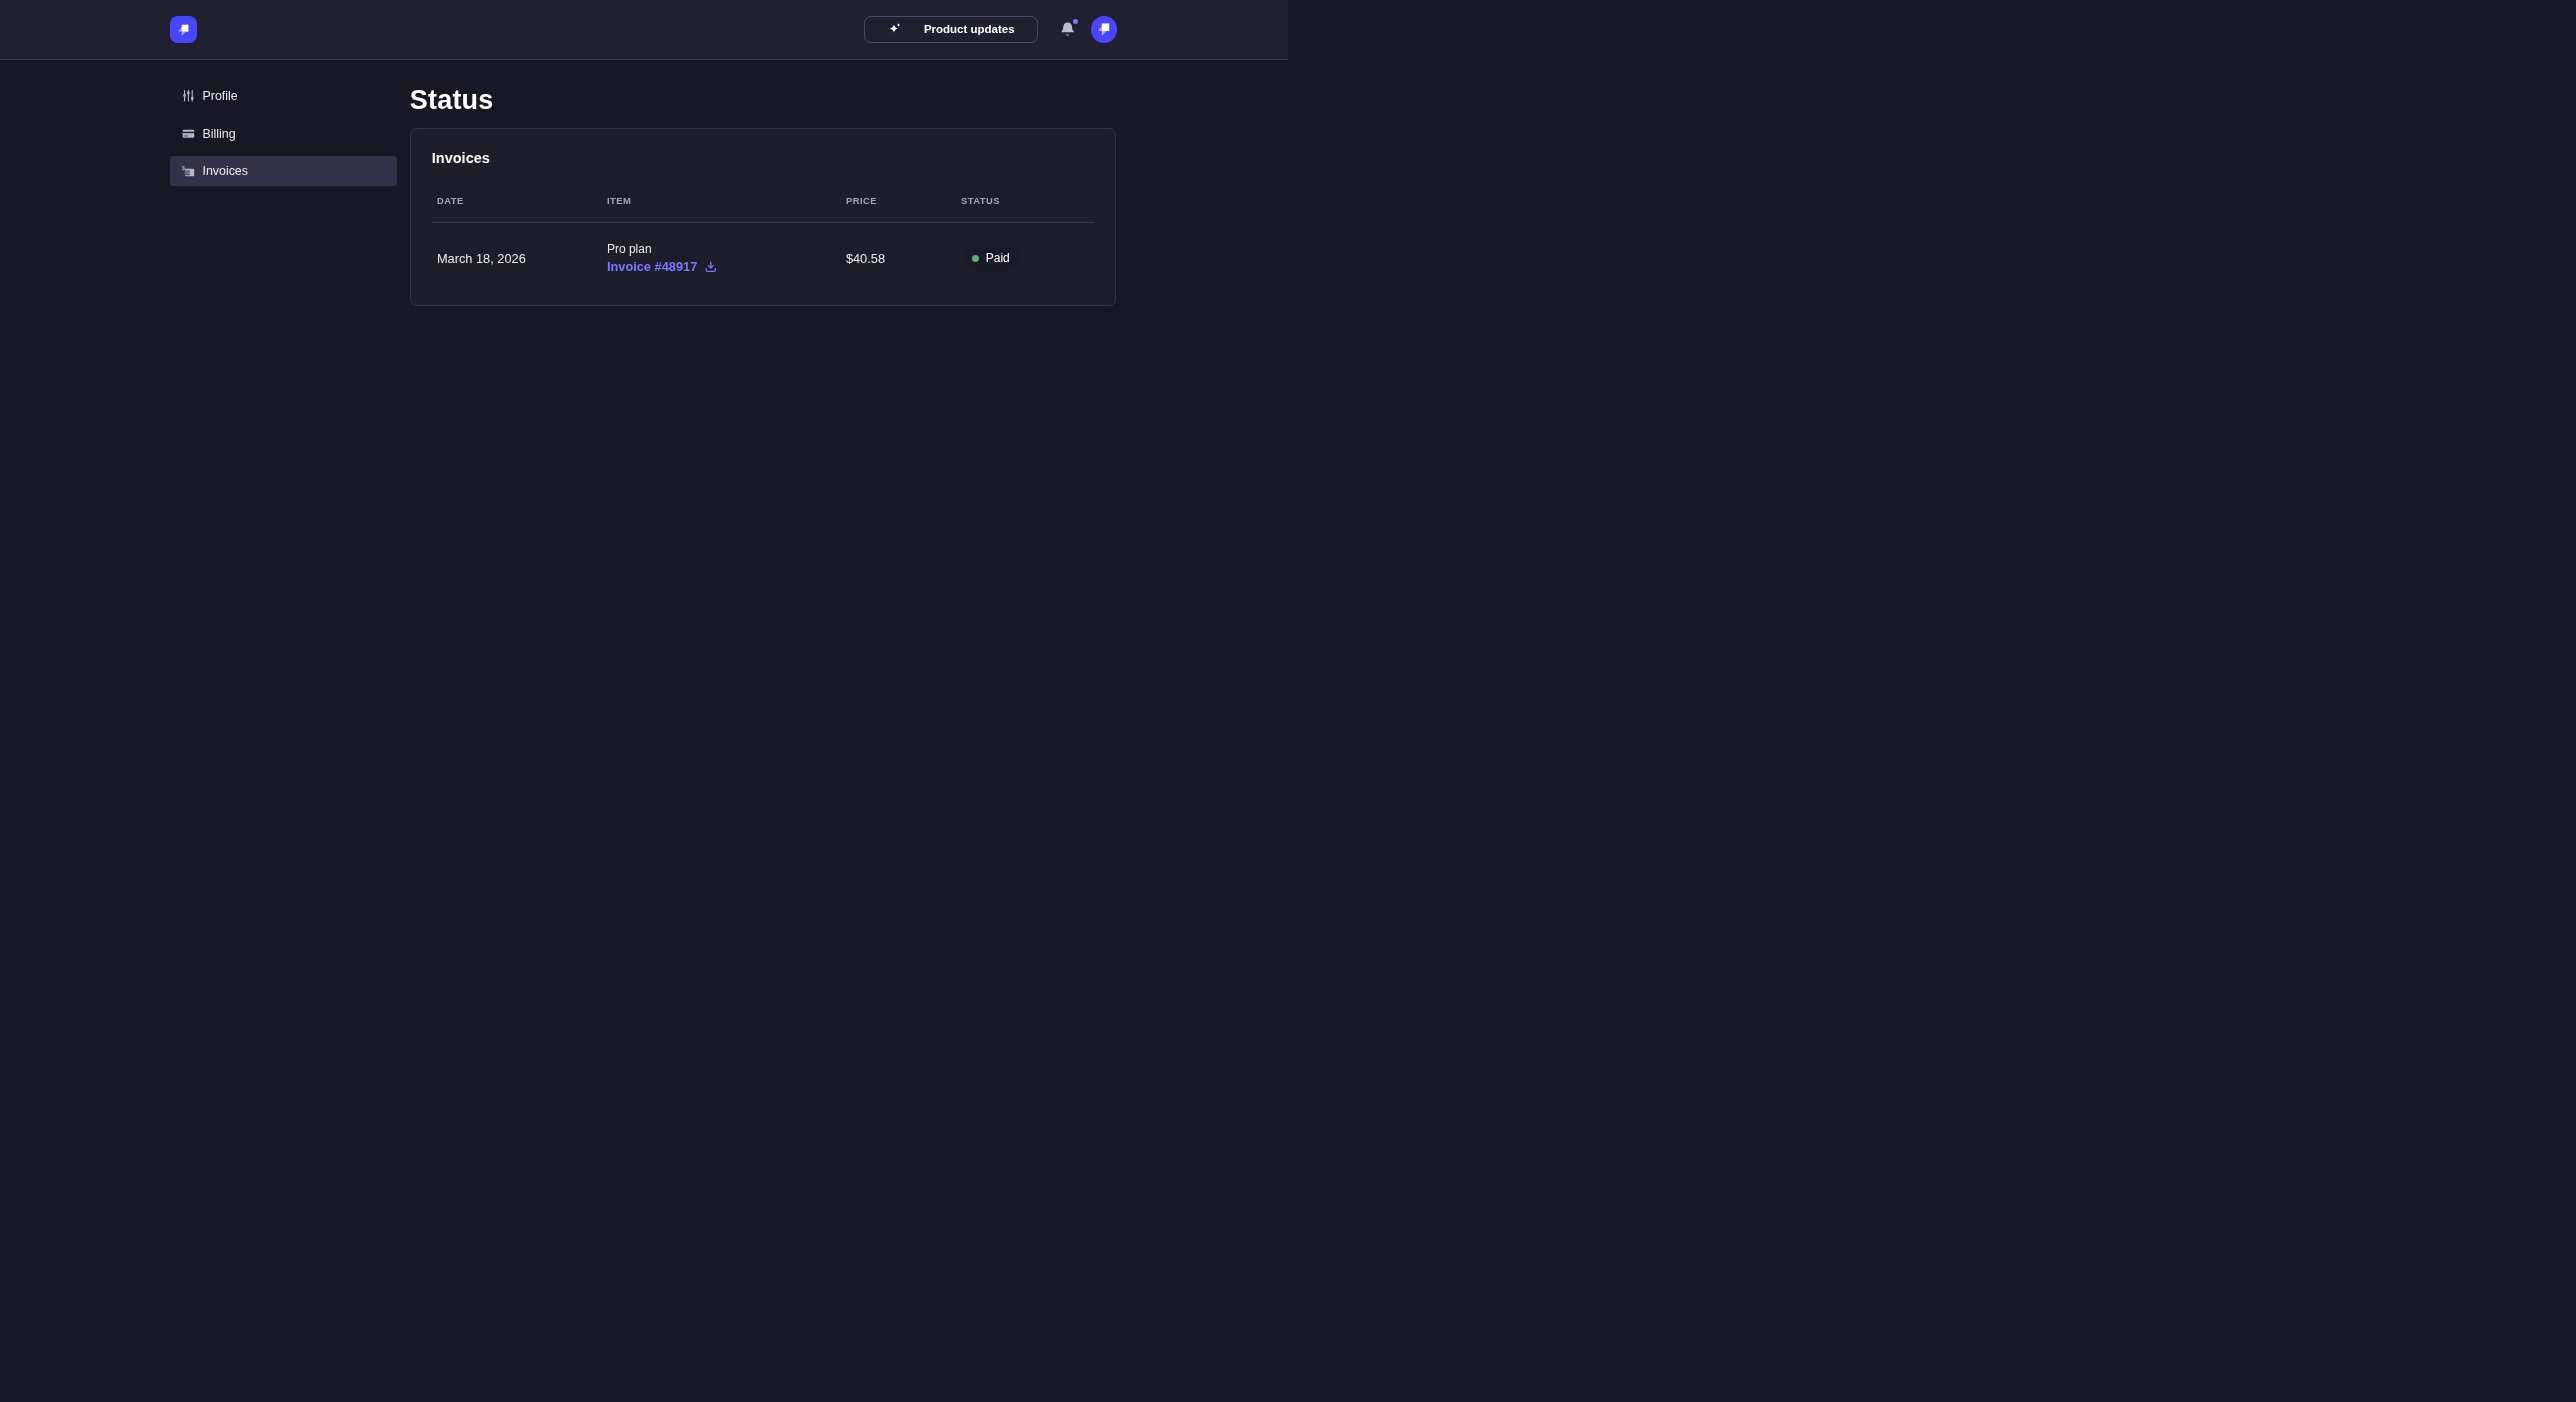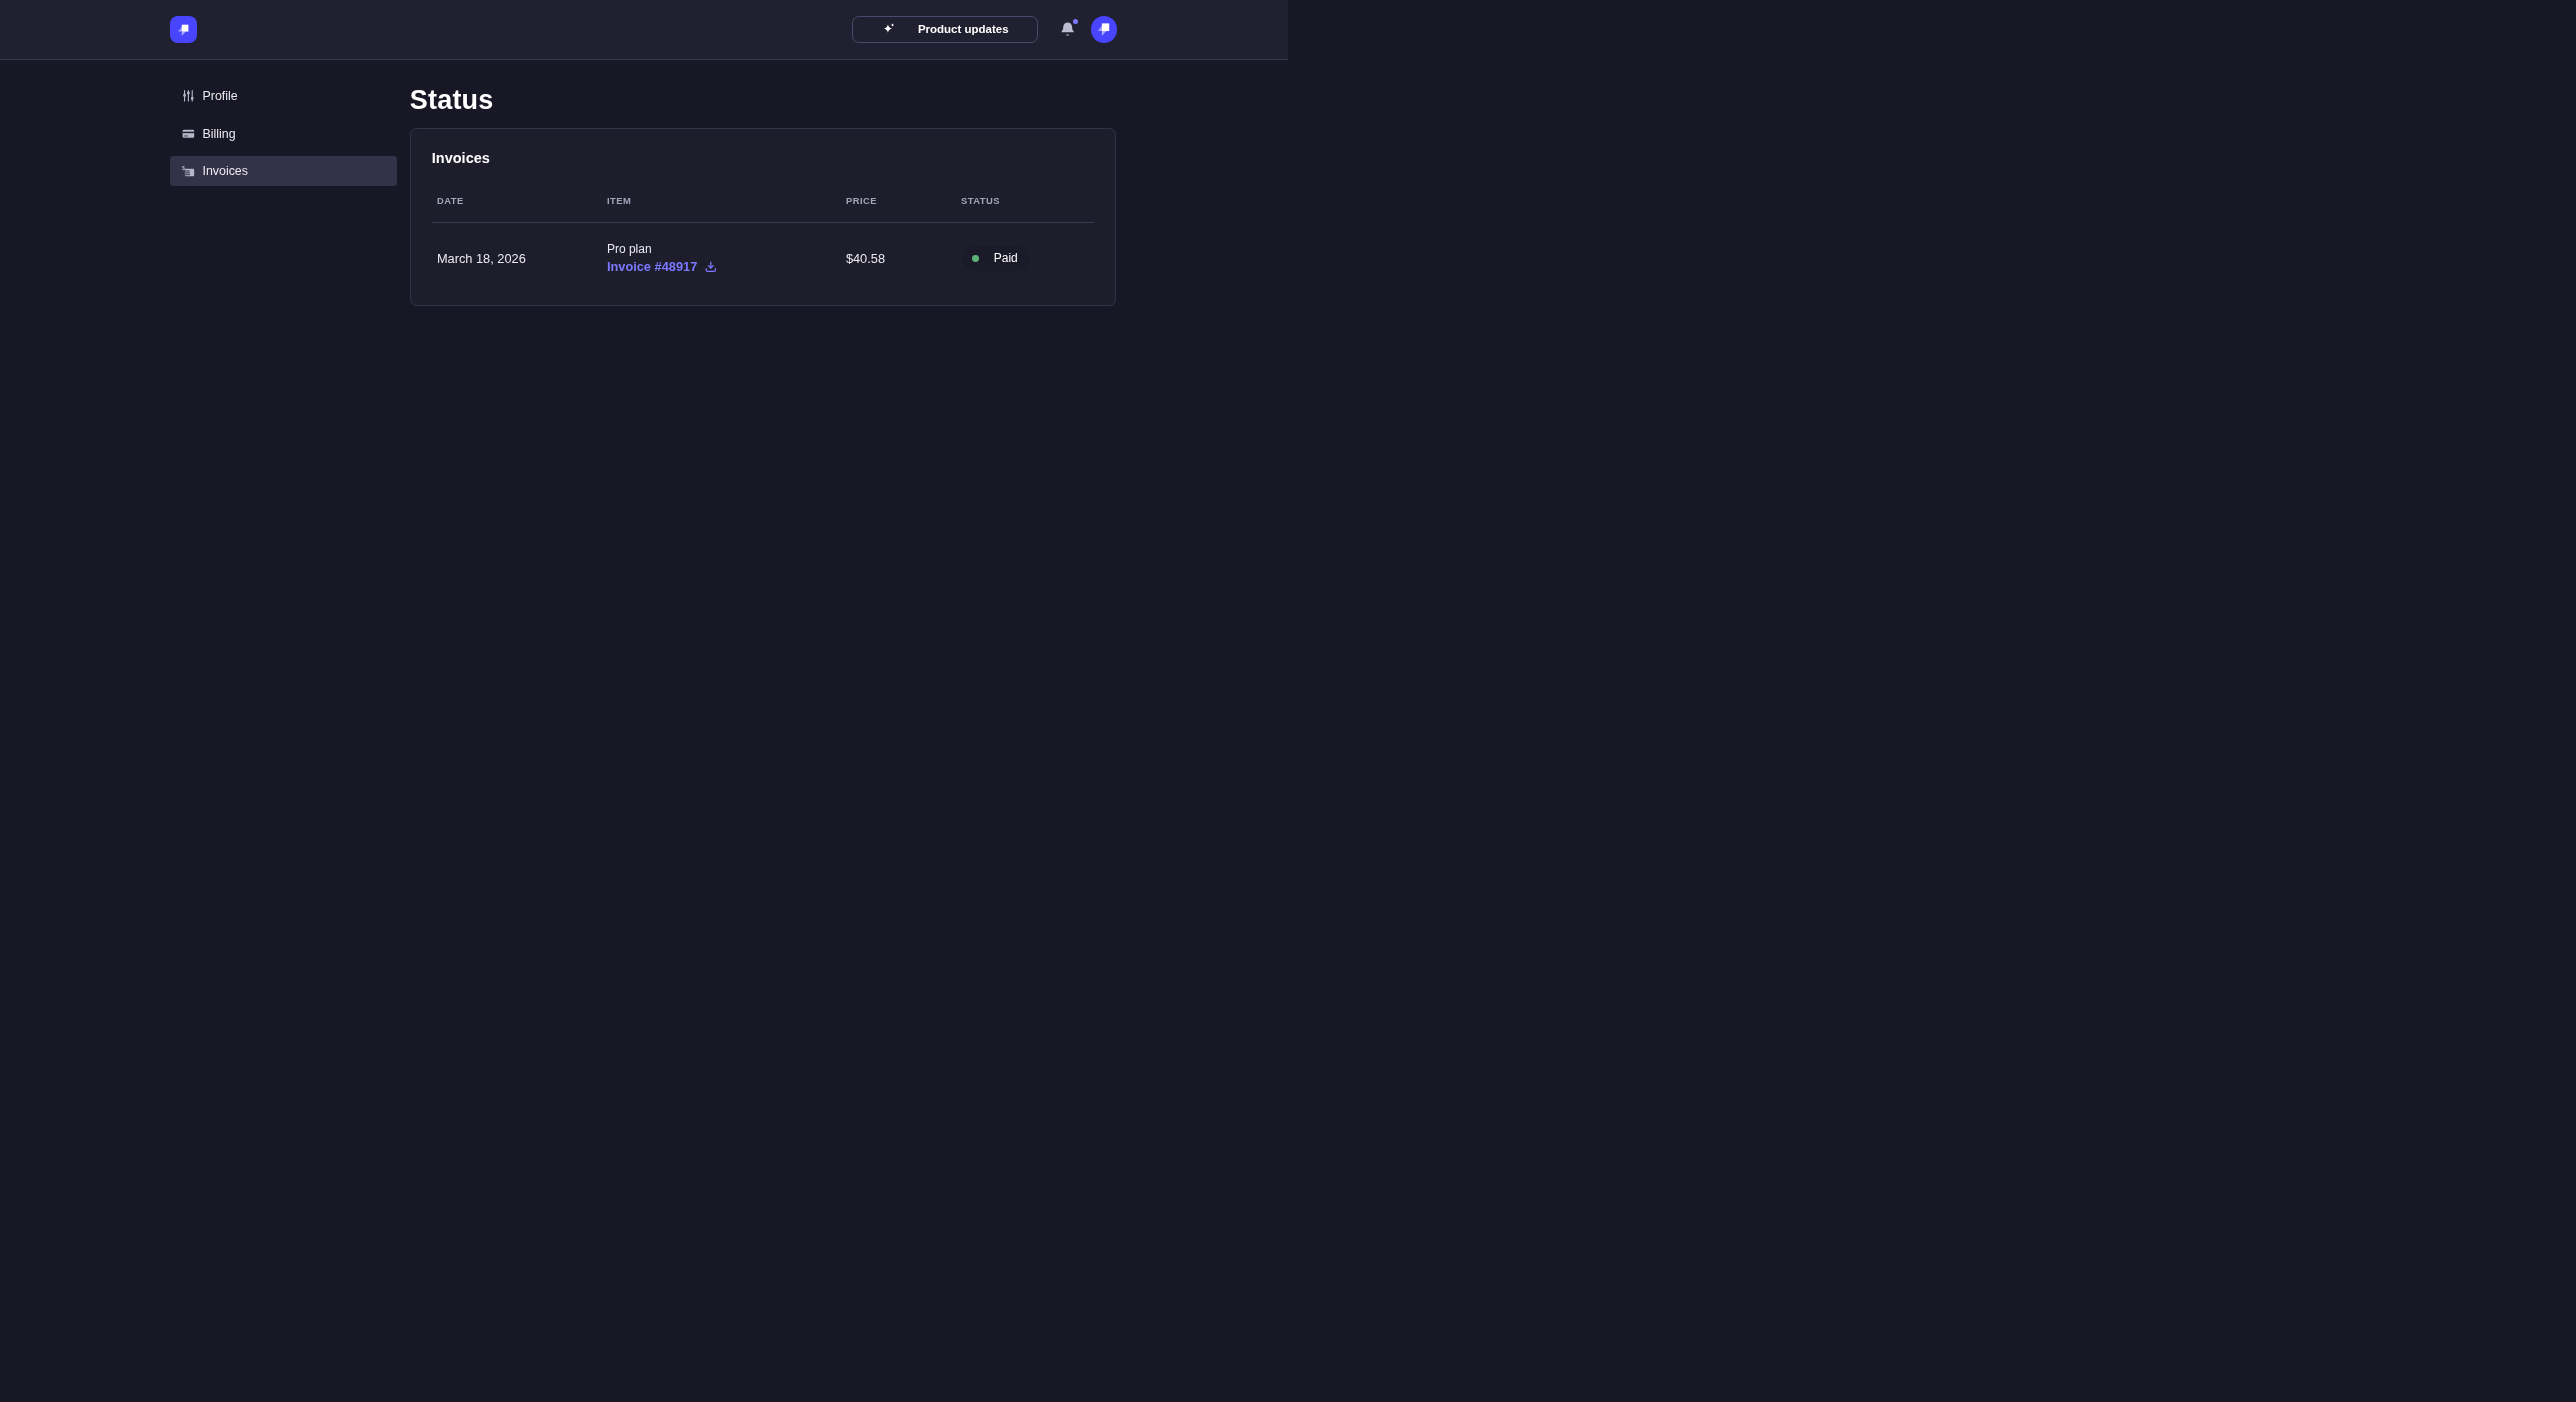--- a/index.html
+++ b/index.html
@@ -23,21 +23,21 @@
   .logo-box {
     width: 27px; height: 27px;
     background: #4945ff;
     border-radius: 7.7px;
     display: flex; align-items: center; justify-content: center;
     cursor: pointer;
   }
   .topbar-right { margin-left: auto; display: flex; align-items: center; }
   .btn-updates {
     display: inline-flex; align-items: center; gap: 22px;
-    height: 26.4px; padding: 0 28px;
+    height: 26.4px; padding: 0 22px;
     background: transparent;
     border: 0.9px solid #4a4a6a;
     border-radius: 6.8px;
     color: #ffffff;
     font-family: inherit;
     font-size: 11.5px; font-weight: 700;
     cursor: pointer;
   }
   .bell-wrap {
     position: relative;
@@ -112,21 +112,21 @@
   .item-plan { font-size: 12px; color: #eaeaef; line-height: 13.6px; margin-bottom: 3.4px; }
   .invoice-line { display: flex; align-items: center; line-height: 13.6px; }
   .invoice-link {
     font-size: 12.8px; font-weight: 700;
     color: #7b79ff; text-decoration: none;
     cursor: pointer;
   }
   .dl-icon { margin-left: 6.8px; cursor: pointer; display: inline-flex; }
 
   .badge {
-    display: inline-flex; align-items: center; gap: 15px;
+    display: inline-flex; align-items: center; gap: 7px;
     height: 25px; padding: 0 11px 0 9.4px;
     background: #1a1a28;
     border-radius: 12.8px;
     font-size: 12px; color: #ffffff;
     margin-left: 1.7px;
   }
   .badge-dot { width: 6.8px; height: 6.8px; border-radius: 50%; background: #5cb176; }
 </style>
 </head>
 <body>

